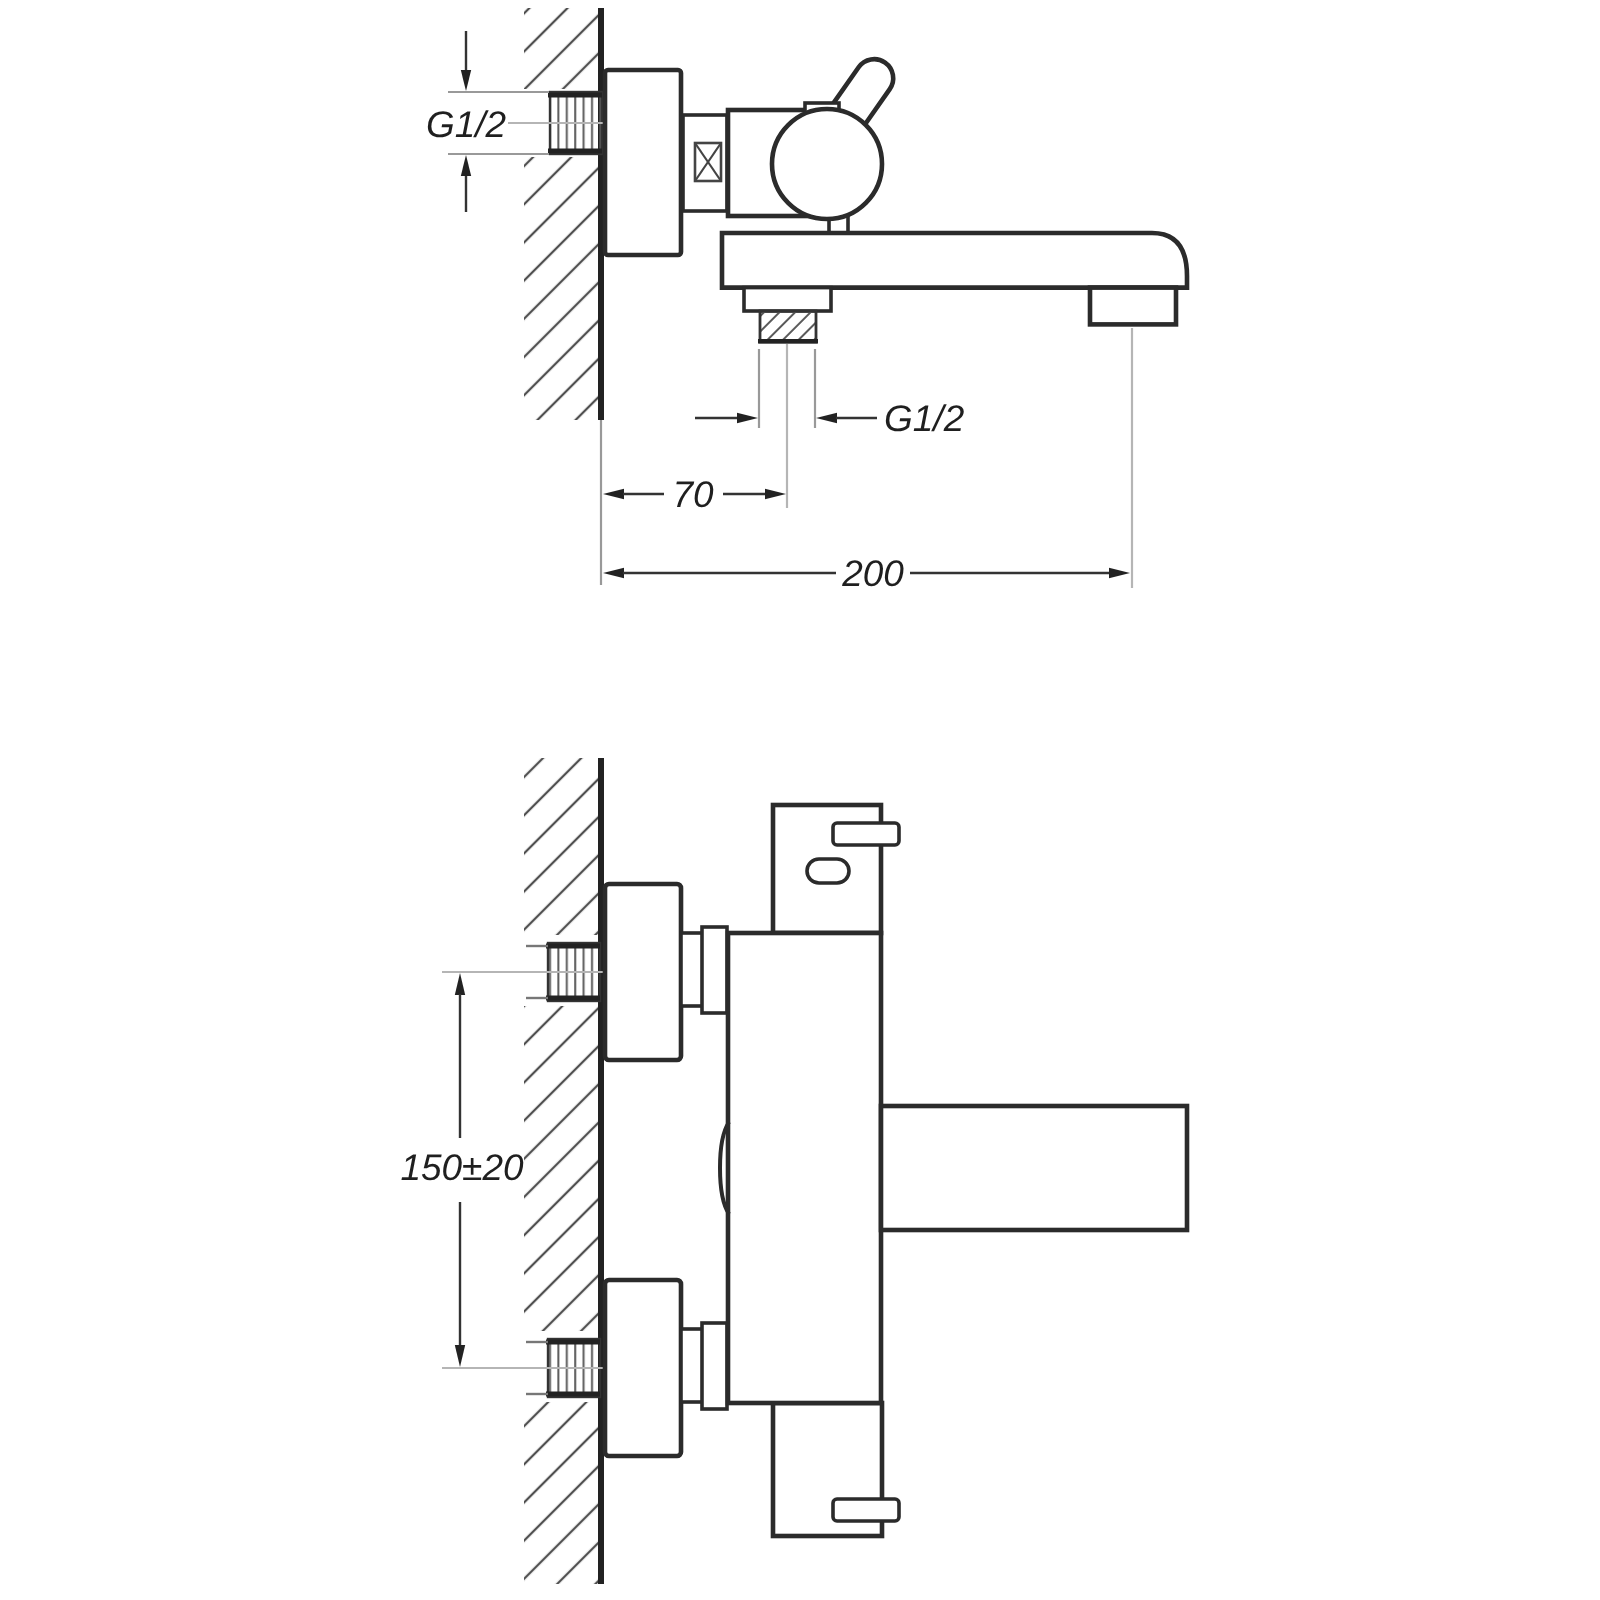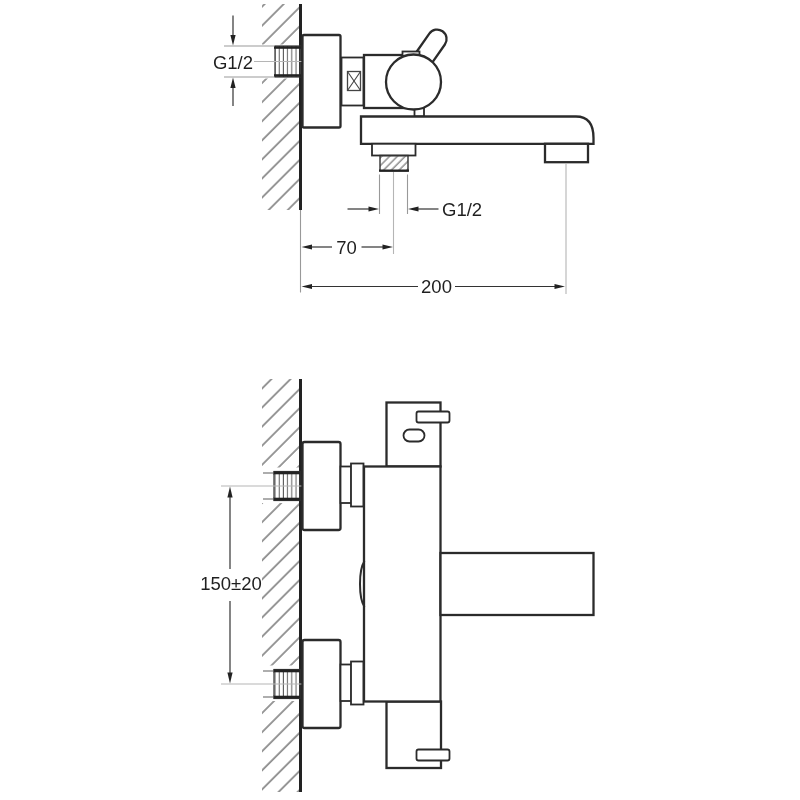--- a/index.html
+++ b/index.html
@@ -1,18 +1,19 @@
 <!DOCTYPE html>
 <html><head>
 <meta charset="utf-8">
 <style>
   html,body{margin:0;padding:0;background:#ffffff;}
   .canvas{
     width:800px;height:800px;position:relative;background:#ffffff;
     font-family:"Liberation Sans", sans-serif;
+    font-style:italic;
   }
   svg text{
     font-family:"Liberation Sans", sans-serif;
     font-size:18.5px;
     fill:#1f1f1f;
   }
   .outline{fill:#ffffff;stroke:#2b2b2b;stroke-width:2.3;}
   .outline-thin{fill:#ffffff;stroke:#2b2b2b;stroke-width:1.8;}
   .dimline{stroke:#333333;stroke-width:1.2;fill:none;}
   .extline{stroke:#999999;stroke-width:1.1;fill:none;}

